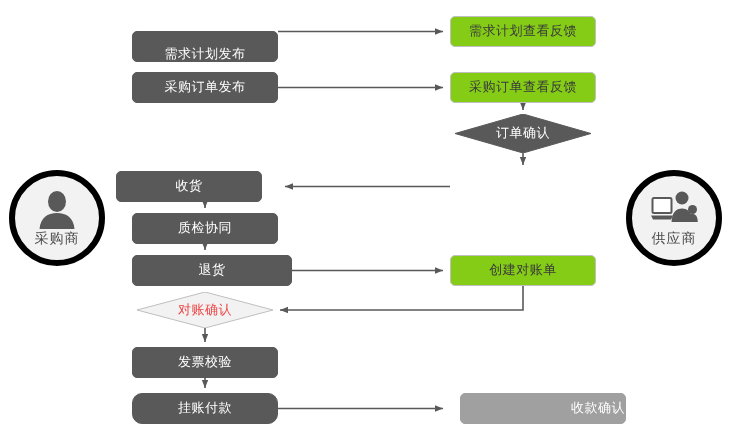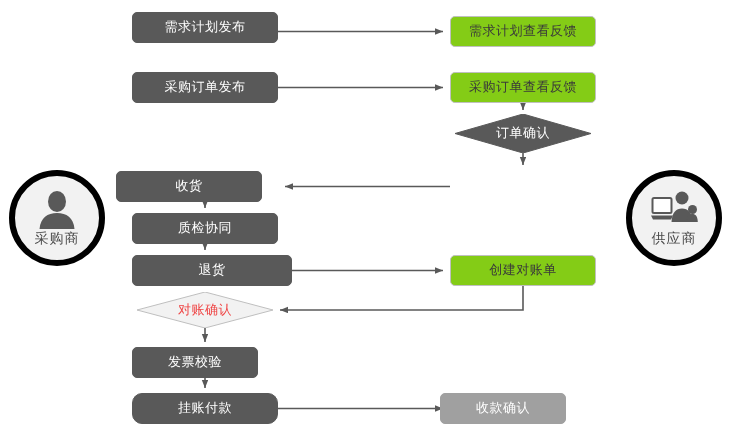--- a/index.html
+++ b/index.html
@@ -121,21 +121,21 @@
       <path d="M205,202 L205,208" marker-end="url(#arrow)"></path>
       <path d="M205,244 L205,250" marker-end="url(#arrow)"></path>
       <path d="M278,270.5 L443,270.5" marker-end="url(#arrow)"></path>
       <path d="M523,286 L523,310 L280,310" marker-end="url(#arrow)"></path>
       <path d="M205,328 L205,342" marker-end="url(#arrow)"></path>
       <path d="M205,378 L205,388" marker-end="url(#arrow)"></path>
       <path d="M278,408.5 L443,408.5" marker-end="url(#arrow)"></path>
     </g>
   </svg>
 
-  <div class="node box dark" style="left:132px; top:12px; width:146px; height:31px;">
+  <div class="node box dark" style="left:132px; top:31px; width:146px; height:31px;align-items:flex-end;">
     <span>需求计划发布</span>
   </div>
 
   <div class="node box light" style="left:450px; top:16px; width:146px; height:31px;">
     <span>需求计划查看反馈</span>
   </div>
 
   <div class="node box dark" style="left:132px; top:72px; width:146px; height:31px;">
     <span>采购订单发布</span>
   </div>
@@ -168,29 +168,29 @@
     <span>创建对账单</span>
   </div>
 
   <div class="node diamond light" style="left:137px; top:292px; width:136px; height:36px;">
     <svg class="diamond-shape" viewBox="0 0 136 36" preserveAspectRatio="none" xmlns="http://www.w3.org/2000/svg">
       <polygon points="68,0 136,18 68,36 0,18" fill="#f2f2f2" stroke="#bfbfbf" stroke-width="1"></polygon>
     </svg>
     <span class="diamond-label">对账确认</span>
   </div>
 
-  <div class="node box dark" style="left:132px; top:347px; width:126px; height:31px;">
+  <div class="node box dark" style="left:132px; top:347px; width:146px; height:31px;">
     <span>发票校验</span>
   </div>
 
   <div class="node box dark" style="left:132px; top:393px; width:146px; height:31px;border-radius:10px;">
     <span>挂账付款</span>
   </div>
 
-  <div class="node box muted" style="left:440px; top:393px; width:126px; height:31px;">
+  <div class="node box muted" style="left:460px; top:393px; width:166px; height:31px;justify-content:flex-end;">
     <span>收款确认</span>
   </div>
 
   <div class="actor" style="left:9px; top:170px;">
     <svg class="actor-icon" viewBox="0 0 48 40" xmlns="http://www.w3.org/2000/svg">
       <ellipse cx="24" cy="12.5" rx="9" ry="10.5" fill="#595959"></ellipse>
       <path d="M6.5,40 C7.5,28.5 14.5,24 24,24 C33.5,24 40.5,28.5 41.5,40 Z" fill="#595959"></path>
     </svg>
     <span class="actor-label">采购商</span>
   </div>

